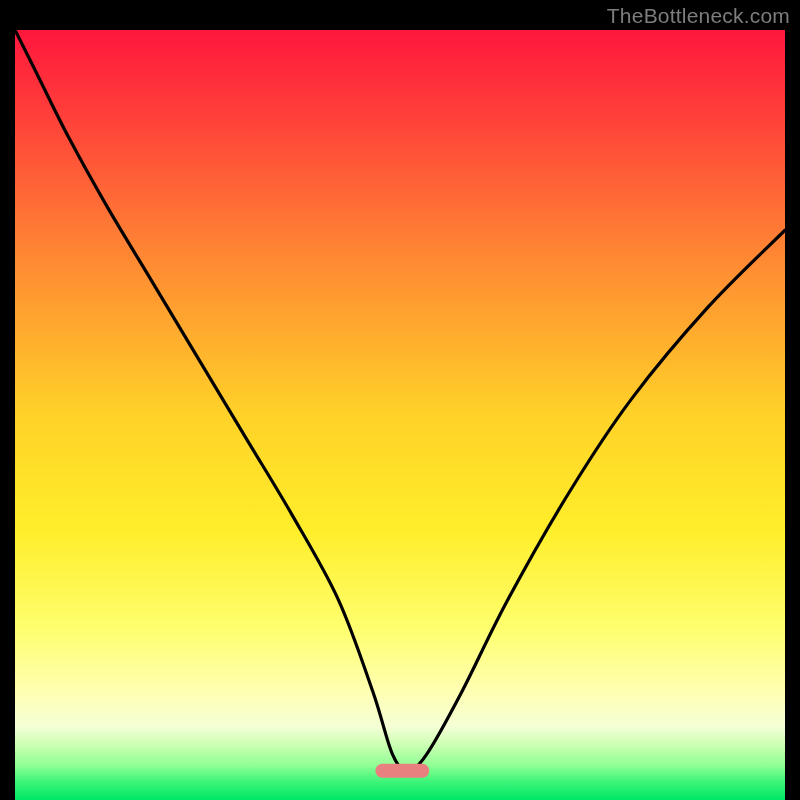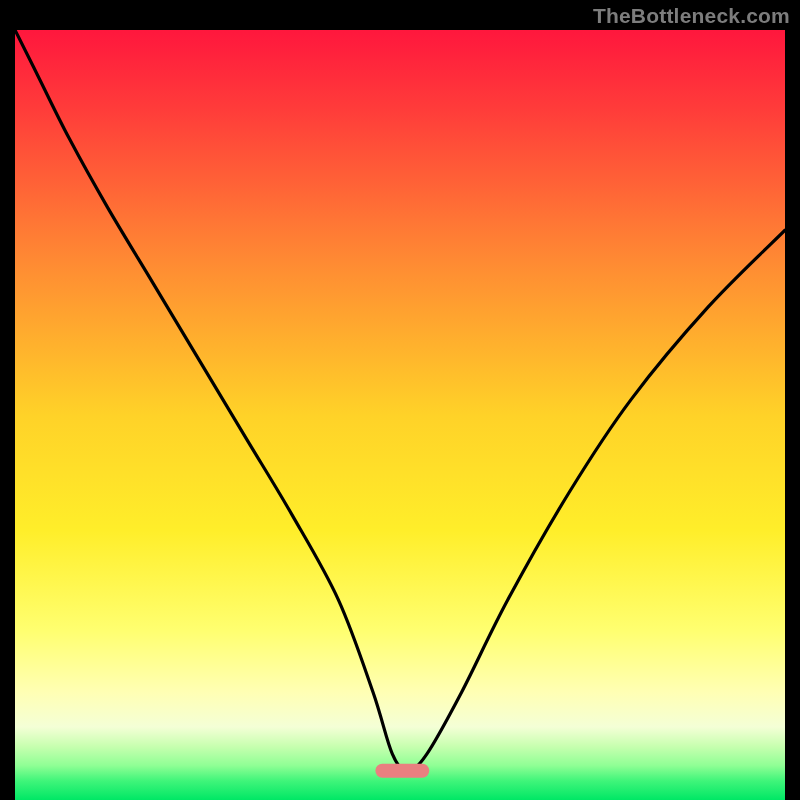--- a/index.html
+++ b/index.html
@@ -25,21 +25,21 @@
     top: 0;
     width: 770px;
     height: 770px;
   }
   .watermark {
     position: absolute;
     top: 4px;
     right: 10px;
     color: #7d7d7d;
     font-size: 21px;
-    font-weight: 700;
+    font-weight: 400;
     letter-spacing: 0.2px;
   }
   svg {
     display: block;
   }
 </style>
 </head>
 <body>
 
 <div class="watermark">TheBottleneck.com</div>

